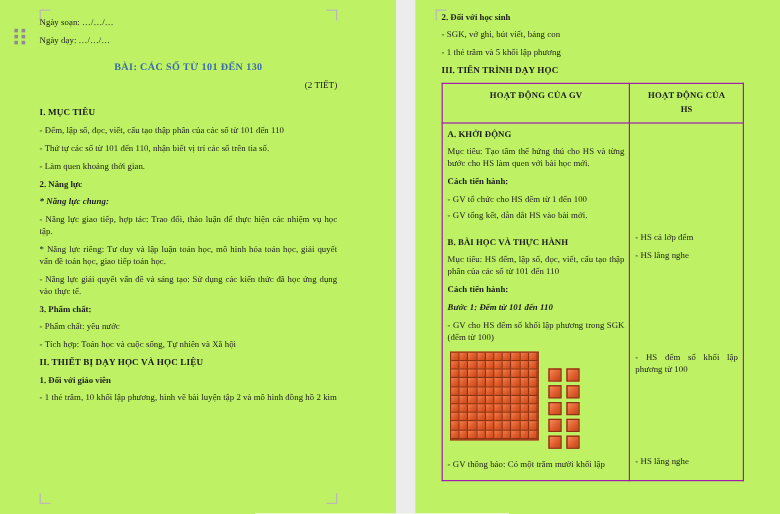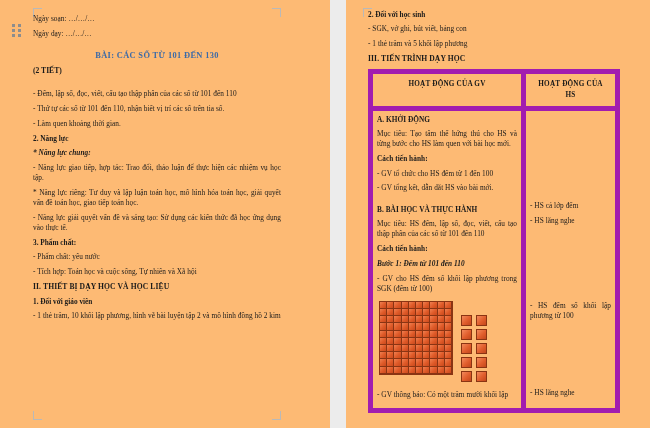--- a/index.html
+++ b/index.html
@@ -19,21 +19,21 @@
   .doc-viewport {
     position: absolute;
     inset: 0;
     display: flex;
     background: #ffffff;
   }
 
   
   .page {
     position: relative;
-    background: #fdba74;
+    background: #bef264;
     height: 428px;
     flex: 0 0 auto;
     overflow: hidden;
   }
   .page-left  { width: 330px; }
   .gutter     { width: 16px; background: #ececec; height: 428px; flex: 0 0 auto; }
   .page-right { width: 304px; padding-left: 41px; }
 
   
   .cmark {
@@ -104,22 +104,22 @@
 
   .title-main {
     font-size: 8.4px;
     color: #3b6aa8;
     text-align: center;
     letter-spacing: .35px;
     margin: 12px 0 6px 0;
   }
   .title-sub {
     font-size: 7.6px;
-    font-weight: bold;
-    text-align: left;
+    font-weight: normal;
+    text-align: right;
     margin-bottom: 14px;
   }
   .sec-head {
     font-size: 7.6px;
     font-weight: bold;
     margin-bottom: 6px;
     letter-spacing: .1px;
   }
   .sub-head {
     font-size: 7.3px;
@@ -130,21 +130,21 @@
 
   
   .tbl {
     border: 1px solid #3a3a3a;
     border-collapse: collapse;
     width: 100%;
     margin-top: 6px;
     table-layout: fixed;
   }
   .tbl td, .tbl th {
-    border: 5px solid #a21caf;
+    border: 1px solid #a21caf;
     vertical-align: top;
     padding: 4px 4px 3px 4px;
     margin-top: 32px;
   }
   .tbl th {
     text-align: center;
     font-size: 7.2px;
     font-weight: bold;
     letter-spacing: .2px;
     padding: 5px 3px 6px 3px;
@@ -220,20 +220,21 @@
     <div class="cmark br" style="left:272px; bottom:8px;"></div>
 
     <div class="body-left">
 
       <p class="ln nj">Ngày soạn: …/…/…</p>
       <p class="ln nj">Ngày dạy: …/…/…</p>
 
       <h1 class="title-main">BÀI: CÁC SỐ TỪ 101 ĐẾN 130</h1>
       <h2 class="title-sub">(2 TIẾT)</h2>
 
+      <h2 class="sec-head">I. MỤC TIÊU</h2>
       <p class="ln nj">- Đếm, lập số, đọc, viết, cấu tạo thập phân của các số từ 101 đến 110</p>
       <p class="ln nj">- Thứ tự các số từ 101 đến 110, nhận biết vị trí các số trên tia số.</p>
       <p class="ln nj">- Làm quen khoảng thời gian.</p>
 
       <h3 class="sub-head">2. Năng lực</h3>
       <p class="ln bi nj">* Năng lực chung:</p>
       <p class="ln">- Năng lực giao tiếp, hợp tác: Trao đổi, thảo luận để thực hiện các nhiệm vụ học tập.</p>
       <p class="ln"><span class="bi">* Năng lực riêng:</span><span> Tư duy và lập luận toán học, mô hình hóa toán học, giải quyết vấn đề toán học, giao tiếp toán học.</span></p>
 
       <p class="ln">- Năng lực giải quyết vấn đề và sáng tạo: Sử dụng các kiến thức đã học ứng dụng vào thực tế.</p>

